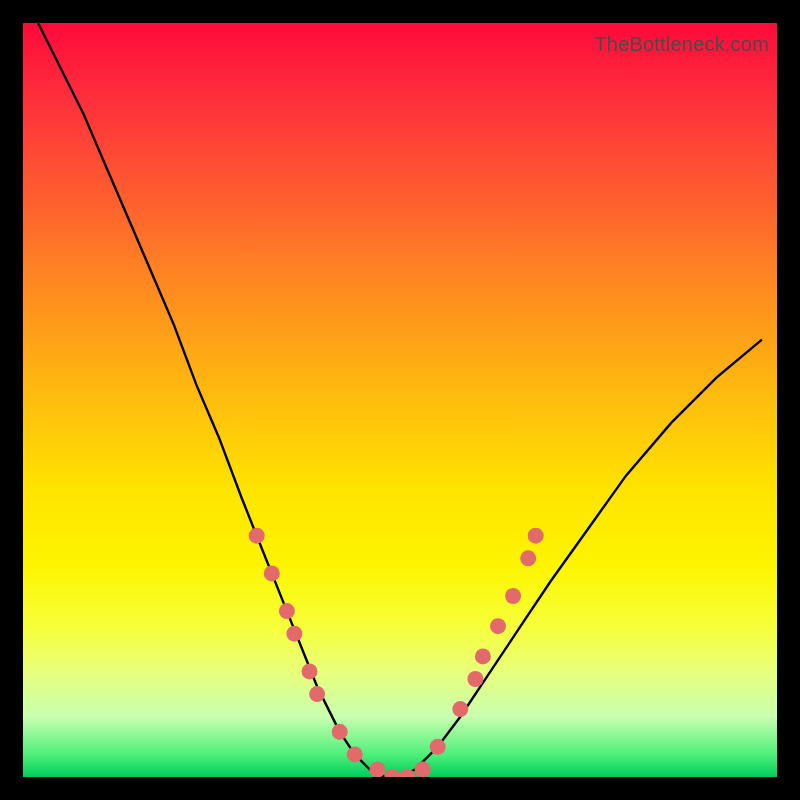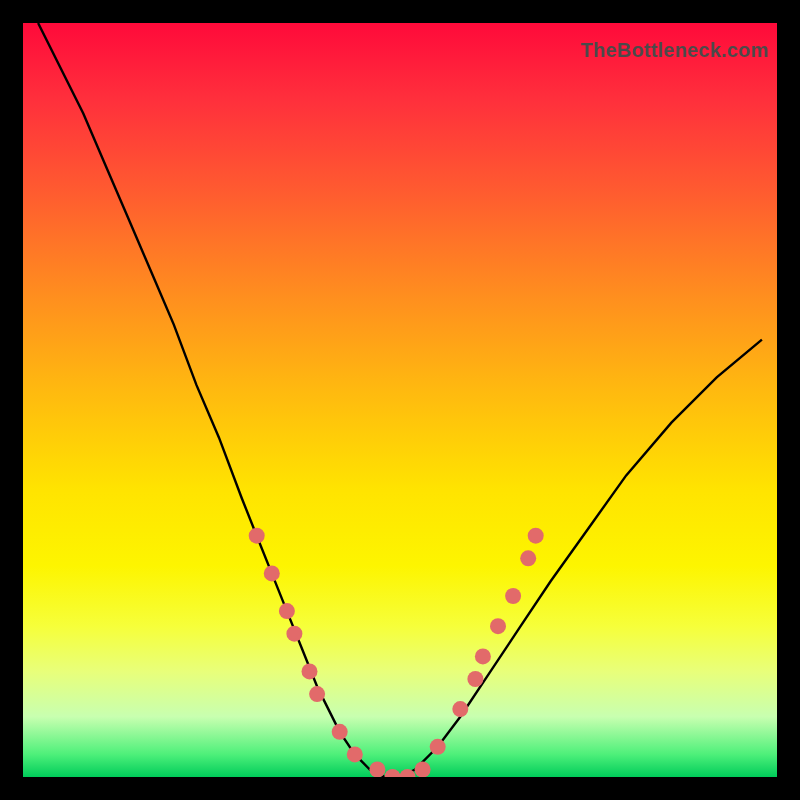--- a/index.html
+++ b/index.html
@@ -26,25 +26,25 @@
       #fdf500 72%,
       #f6ff3a 80%,
       #e8ff7a 86%,
       #c8ffb0 92%,
       #4ef07a 97%,
       #00cc5a 100%
     );
   }
   .watermark {
     position: absolute;
-    top: 16px;
+    top: 10px;
     right: 8px;
     font-family: Arial, Helvetica, sans-serif;
     font-size: 20px;
-    font-weight: 700;
+    font-weight: 400;
     color: #4a4a4a;
     letter-spacing: 0.2px;
     z-index: 5;
   }
   svg.overlay {
     position: absolute;
     left: 0; top: 0;
     width: 754px; height: 754px;
     z-index: 3;
   }

